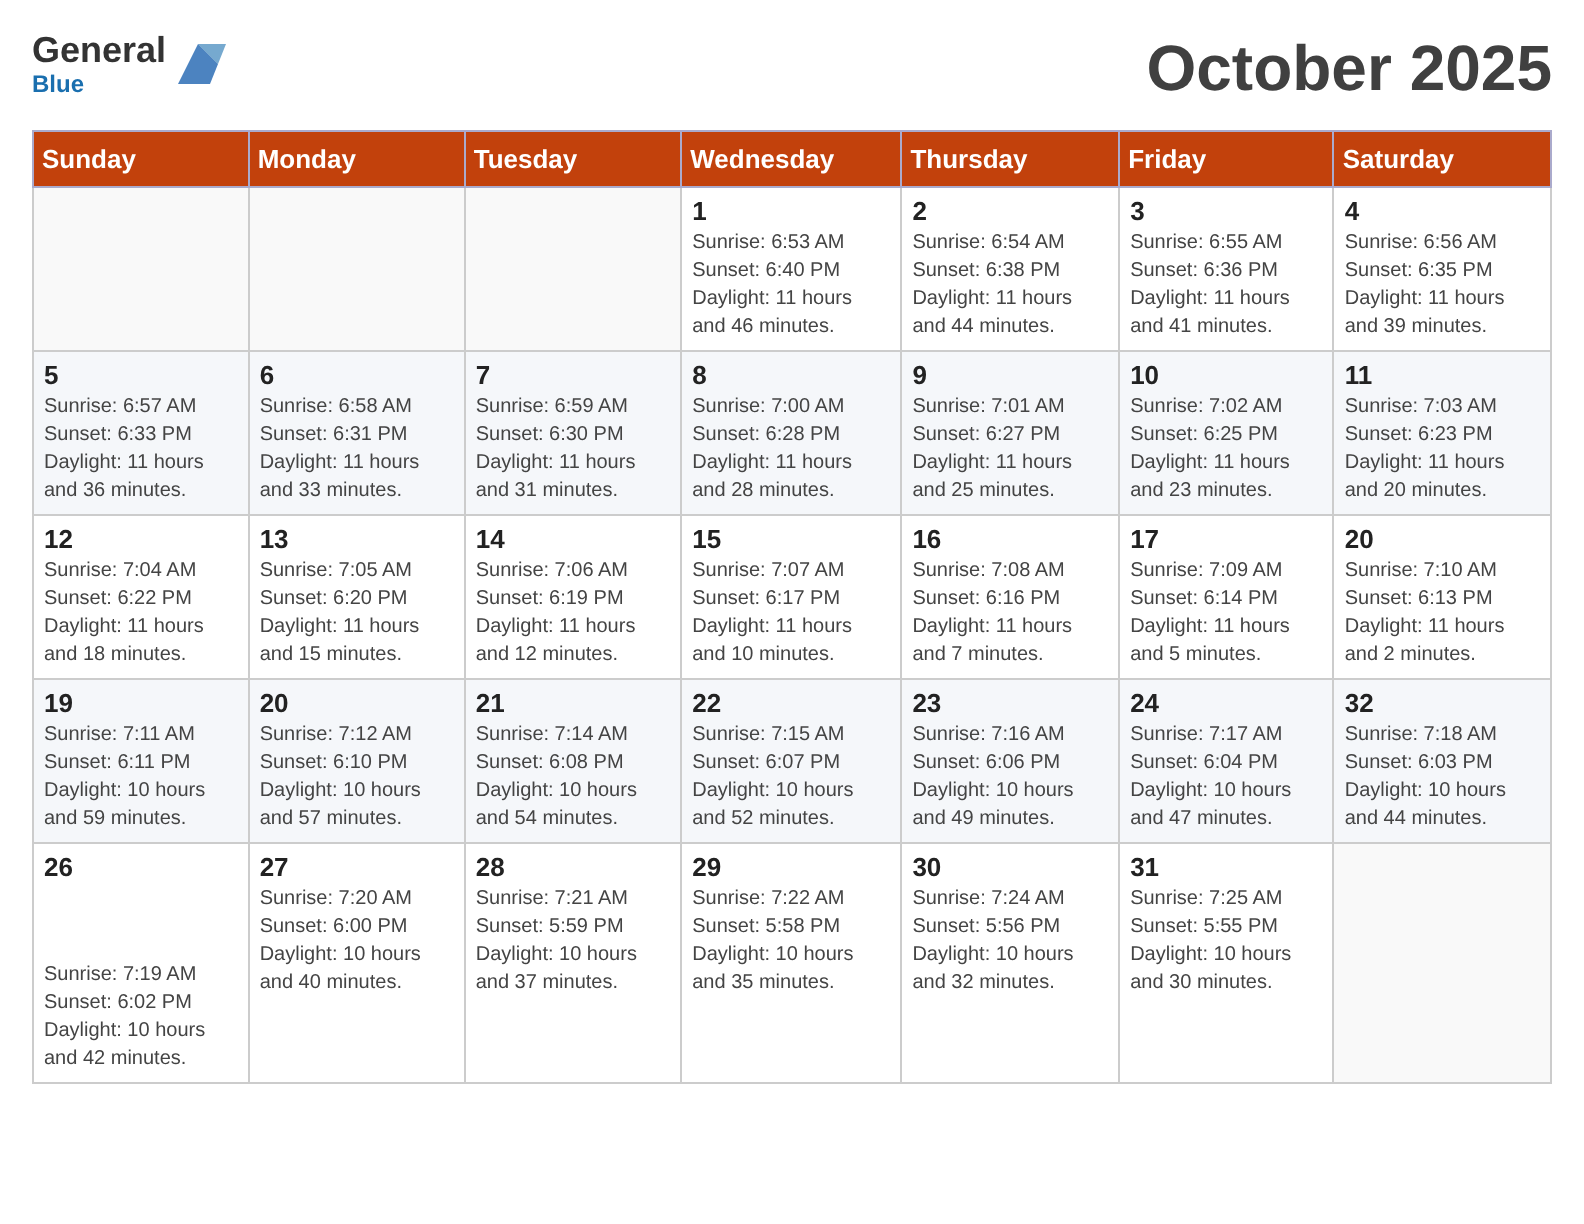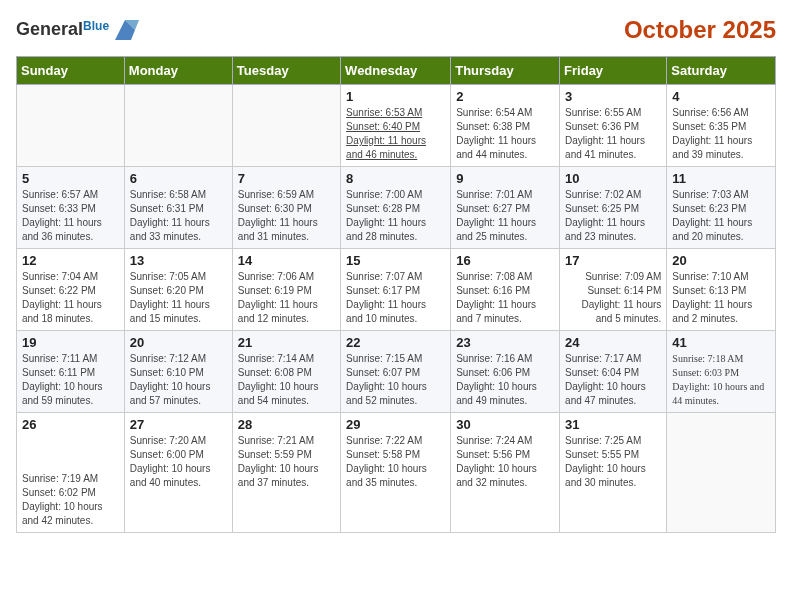--- a/index.html
+++ b/index.html
@@ -15,21 +15,21 @@
       justify-content: space-between;
       align-items: flex-start;
       margin-bottom: 12px;
     }
     .logo {
       display: flex;
       align-items: center;
     }
     .logo-text {
       display: flex;
-      flex-direction: row;
+      flex-direction: column;
       line-height: 1.1;
     }
     .logo-general {
       font-size: 18px;
       font-weight: bold;
       color: #333;
     }
     .logo-blue {
       font-size: 12px;
       font-weight: bold;
@@ -37,35 +37,35 @@
     }
     .logo-icon {
       width: 28px;
       height: 28px;
       margin-left: 2px;
     }
     .title-block {
       text-align: right;
     }
     .month-title {
-      font-size: 24px;
+      font-size: 32px;
       font-weight: bold;
-      color: #c2410c;
+      color: #404040;
     }
     .location {
       font-size: 15px;
       color: #555;
     }
     .calendar {
       width: 100%;
       border-collapse: collapse;
       border: 1px solid #ccc;
     }
     .calendar th {
-      background-color: #4d7c0f;
+      background-color: #c2410c;
       color: #fff;
       padding: 6px 4px;
       font-size: 13px;
       text-align: left;
       border: 1px solid #aac;
     }
     .calendar td {
       border: 1px solid #ccc;
       vertical-align: top;
       padding: 4px 5px;
@@ -127,21 +127,21 @@
         <th>Saturday</th>
       </tr>
   </thead>
   <tbody id="calendar-body">
   <tr>
         <td class="empty"></td>
         <td class="empty"></td>
         <td class="empty"></td>
         <td>
           <div class="day-number">1</div>
-          <div class="day-info" style="white-space: pre-line; text-decoration: underline;">Sunrise: 6:53 AM
+          <div class="day-info" style="white-space: pre-line;">Sunrise: 6:53 AM
 Sunset: 6:40 PM
 Daylight: 11 hours and 46 minutes.</div>
         </td>
         <td>
           <div class="day-number">2</div>
           <div class="day-info" style="white-space: pre-line;">Sunrise: 6:54 AM
 Sunset: 6:38 PM
 Daylight: 11 hours and 44 minutes.</div>
         </td>
         <td>
@@ -227,21 +227,21 @@
 Daylight: 11 hours and 10 minutes.</div>
         </td>
         <td>
           <div class="day-number">16</div>
           <div class="day-info" style="white-space: pre-line;">Sunrise: 7:08 AM
 Sunset: 6:16 PM
 Daylight: 11 hours and 7 minutes.</div>
         </td>
         <td>
           <div class="day-number">17</div>
-          <div class="day-info" style="white-space: pre-line; text-align: right;">Sunrise: 7:09 AM
+          <div class="day-info" style="white-space: pre-line;">Sunrise: 7:09 AM
 Sunset: 6:14 PM
 Daylight: 11 hours and 5 minutes.</div>
         </td>
         <td>
           <div class="day-number">20</div>
           <div class="day-info" style="white-space: pre-line;">Sunrise: 7:10 AM
 Sunset: 6:13 PM
 Daylight: 11 hours and 2 minutes.</div>
         </td>
       </tr>
@@ -276,22 +276,22 @@
 Sunset: 6:06 PM
 Daylight: 10 hours and 49 minutes.</div>
         </td>
         <td>
           <div class="day-number">24</div>
           <div class="day-info" style="white-space: pre-line;">Sunrise: 7:17 AM
 Sunset: 6:04 PM
 Daylight: 10 hours and 47 minutes.</div>
         </td>
         <td>
-          <div class="day-number">41</div>
-          <div class="day-info" style="white-space: pre-line; font-family: Liberation Serif, serif;">Sunrise: 7:18 AM
+          <div class="day-number">32</div>
+          <div class="day-info" style="white-space: pre-line;">Sunrise: 7:18 AM
 Sunset: 6:03 PM
 Daylight: 10 hours and 44 minutes.</div>
         </td>
       </tr>
       <tr>
         <td>
           <div class="day-number">26</div>
           <div class="day-info" style="white-space: pre-line; margin-top: 40px;">Sunrise: 7:19 AM
 Sunset: 6:02 PM
 Daylight: 10 hours and 42 minutes.</div>

